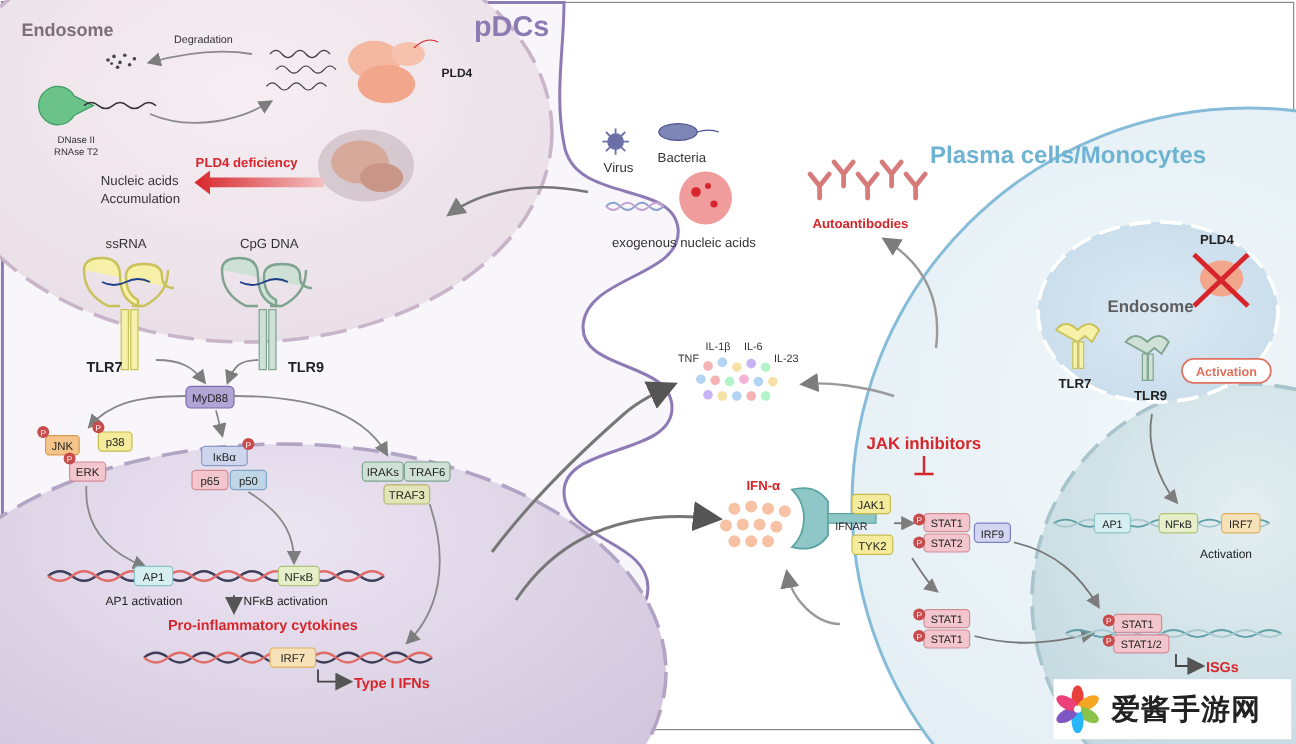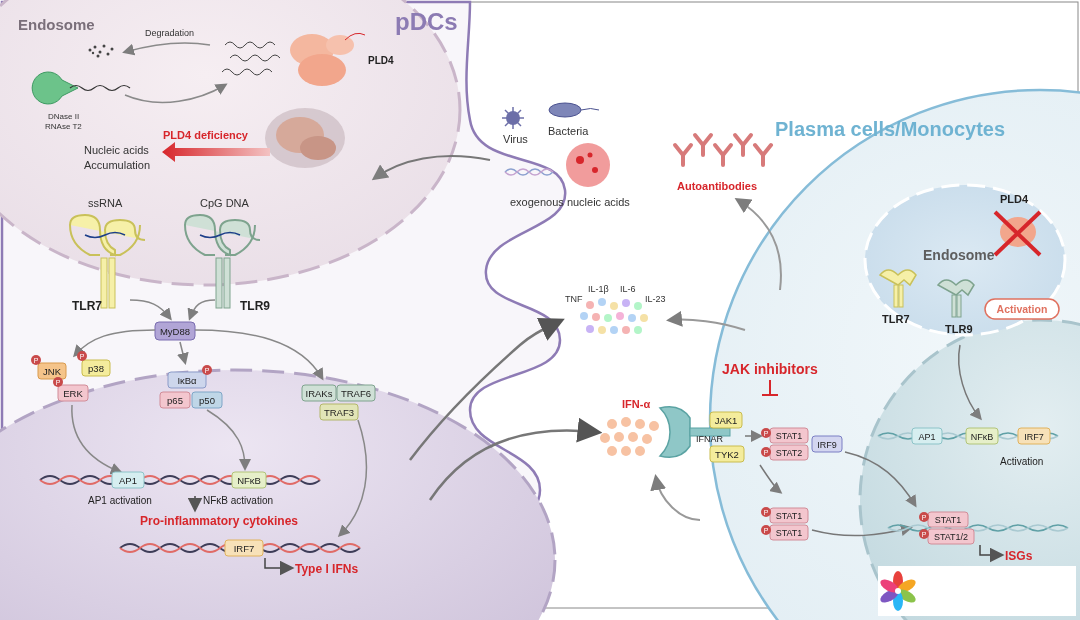--- a/index.html
+++ b/index.html
@@ -423,14 +423,15 @@
     <g transform="translate(20,20)">
       <ellipse rx="5" ry="10" cy="-10" fill="#e8413c"></ellipse>
       <ellipse rx="5" ry="10" cy="-10" fill="#f5a623" transform="rotate(60)"></ellipse>
       <ellipse rx="5" ry="10" cy="-10" fill="#8bc34a" transform="rotate(120)"></ellipse>
       <ellipse rx="5" ry="10" cy="-10" fill="#29b6f6" transform="rotate(180)"></ellipse>
       <ellipse rx="5" ry="10" cy="-10" fill="#7e57c2" transform="rotate(240)"></ellipse>
       <ellipse rx="5" ry="10" cy="-10" fill="#ec407a" transform="rotate(300)"></ellipse>
       <circle r="3" fill="#fff"></circle>
     </g>
   </svg>
+  <span class="wm-text">爱酱手游网</span>
 </div>
 </div>
 
 </body></html>

